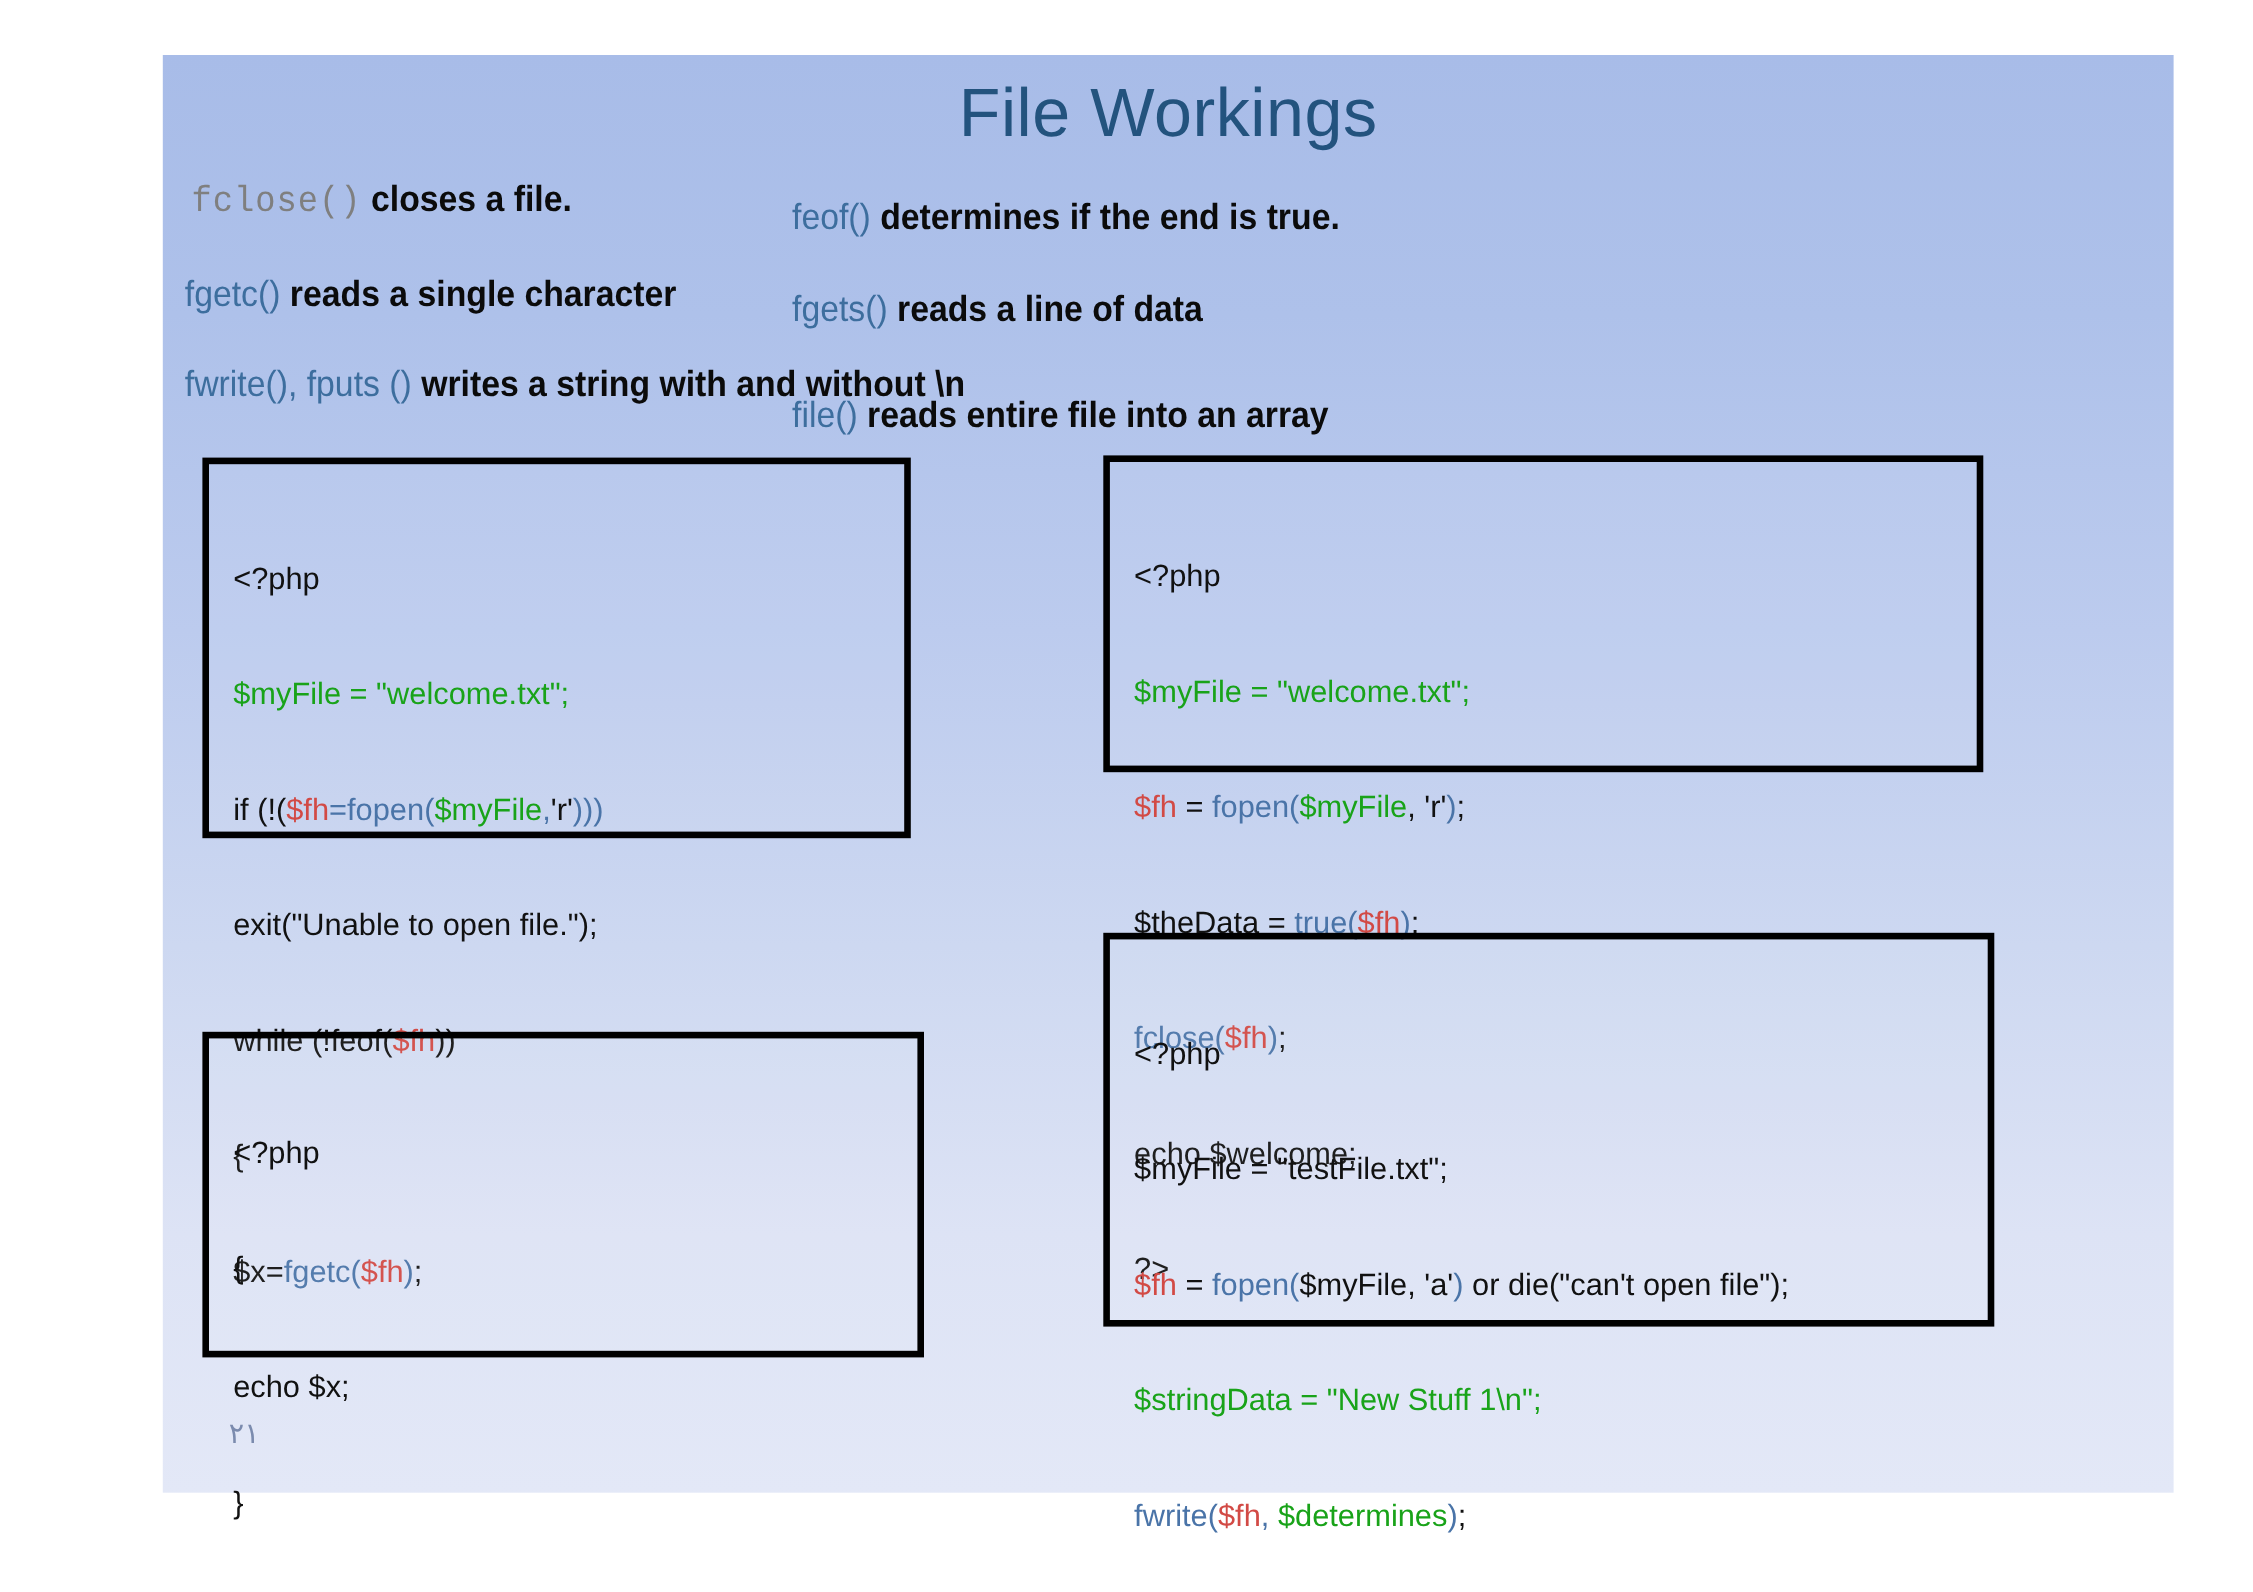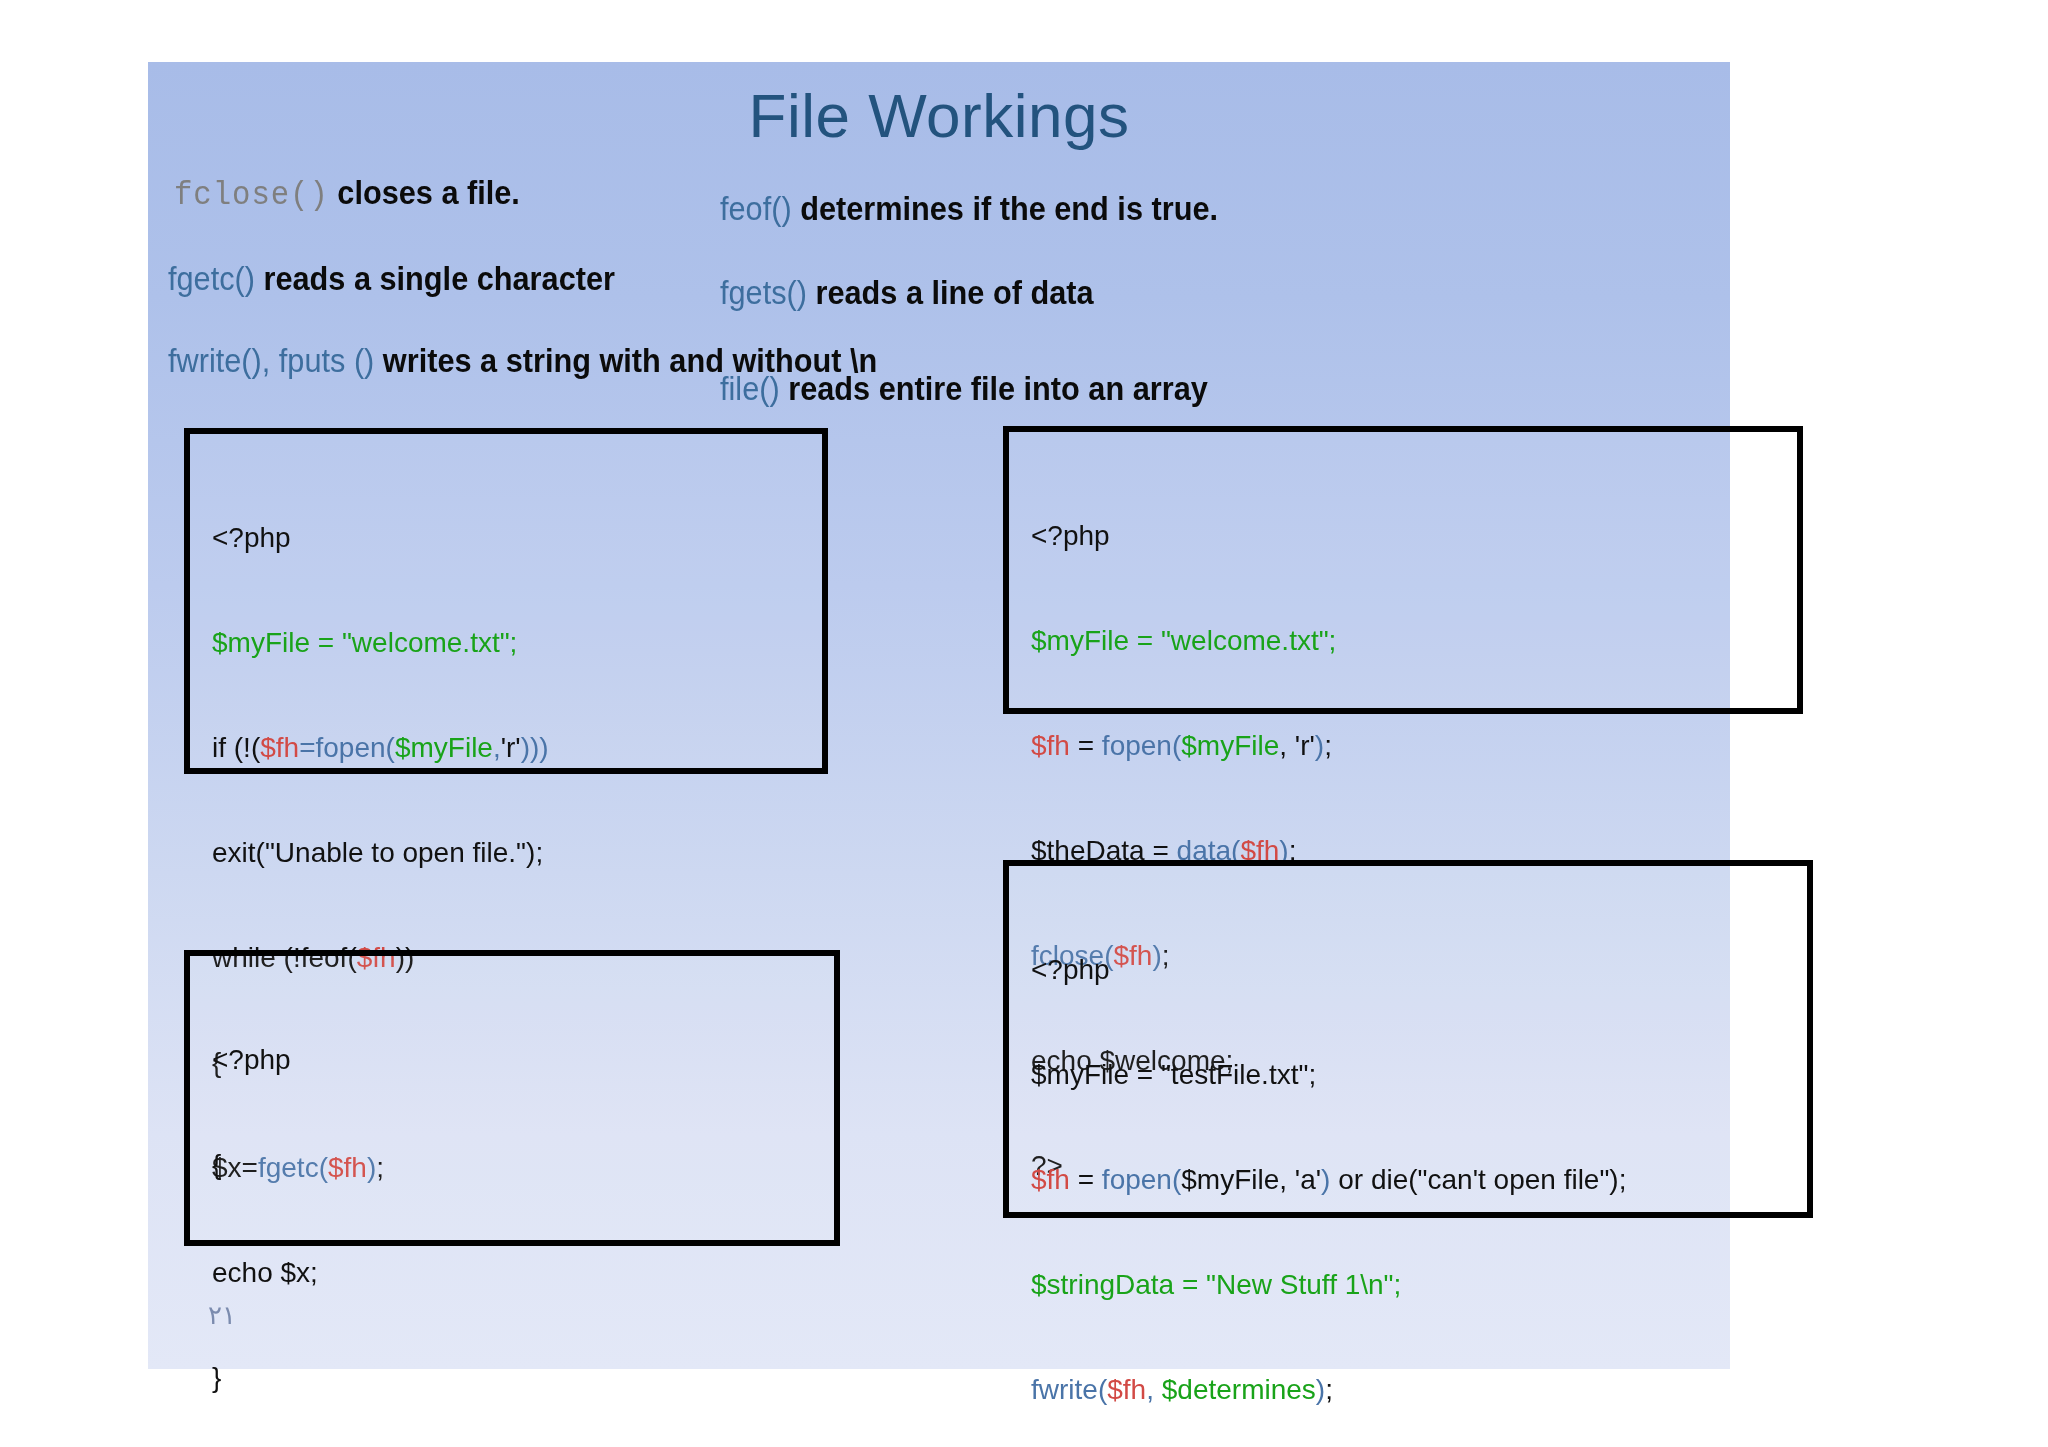--- a/index.html
+++ b/index.html
@@ -11,22 +11,22 @@
     width: 2048px;
     height: 1447px;
     font-family: "Liberation Sans", sans-serif;
     overflow: hidden;
   }
 
   
   #slide {
     position: absolute;
     left: 148px;
-    top: 62px;
-    width: 1582px;
+    top: 50px;
+    width: 1828px;
     height: 1307px;
     background: linear-gradient(to bottom,
                 #a8bce8 0%,
                 #aec1ea 18%,
                 #bccbee 40%,
                 #cdd8f1 62%,
                 #dde3f5 82%,
                 #e3e8f7 100%);
   }
 
@@ -133,21 +133,21 @@
     <span class="ln">echo $x;</span>
     <span class="ln">}</span>
     
     
   </div>
 
   <div class="codebox" id="box2">
     <span class="ln">&lt;?php</span>
     <span class="ln g">$myFile = "welcome.txt";</span>
     <span class="ln"><span class="r">$fh</span> = <span class="b">fopen(</span><span class="g">$myFile</span>, 'r'<span class="b">)</span>;</span>
-    <span class="ln">$theData = <span class="b">data(</span><span class="r">$fh</span><span class="b">)</span>;</span>
+    <span class="ln">$theData = <span class="b">true(</span><span class="r">$fh</span><span class="b">)</span>;</span>
     <span class="ln"><span class="b">fclose(</span><span class="r">$fh</span><span class="b">)</span>;</span>
     <span class="ln">echo $welcome;</span>
     <span class="ln">?&gt;</span>
   </div>
 
   <div class="codebox" id="box3">
     <span class="ln">&lt;?php</span>
     <span class="ln">{</span>
     
     

